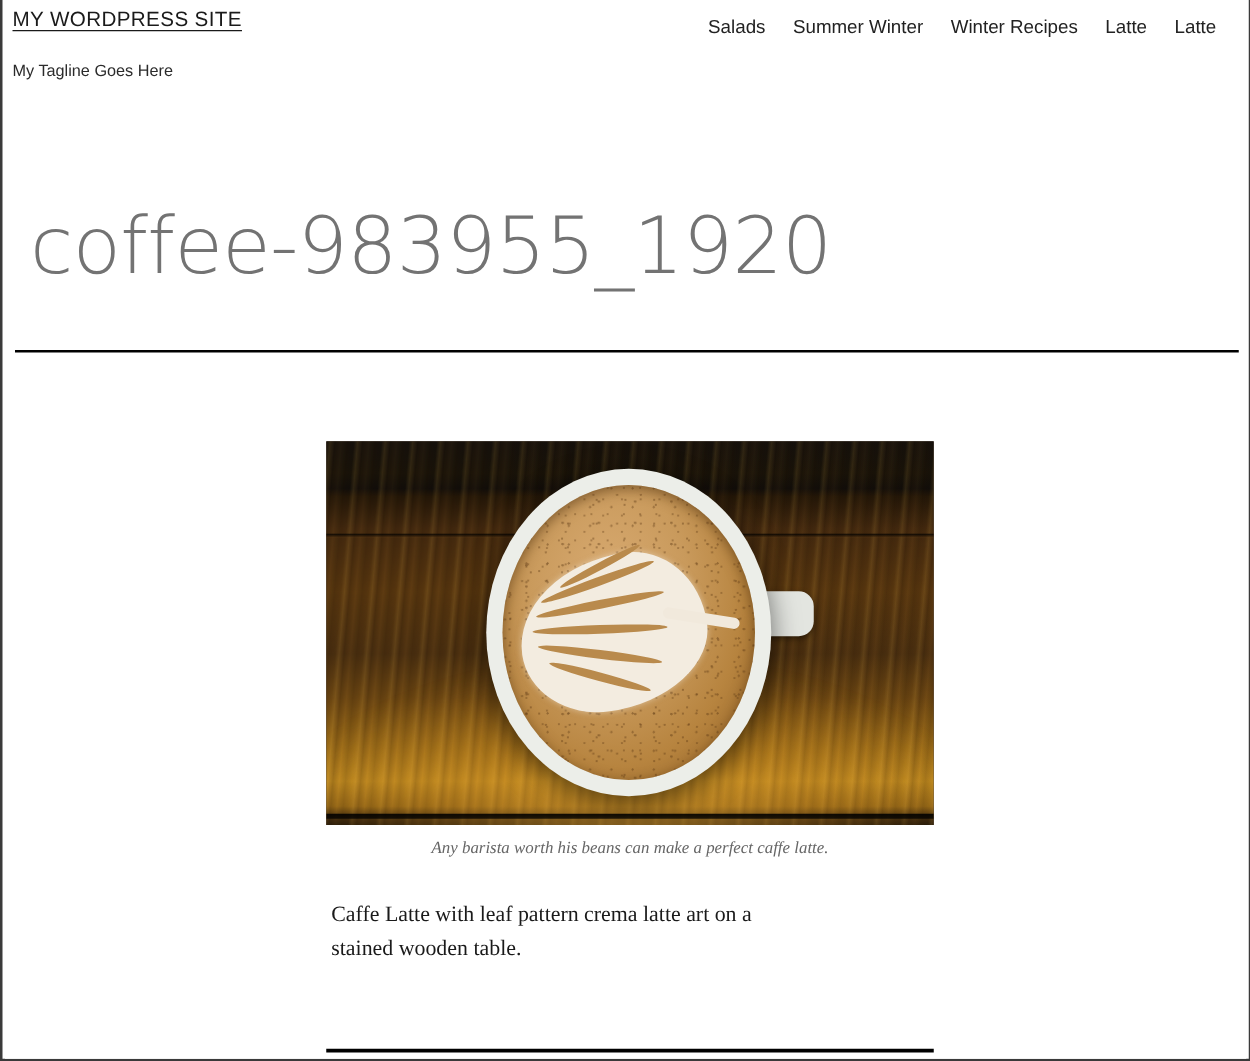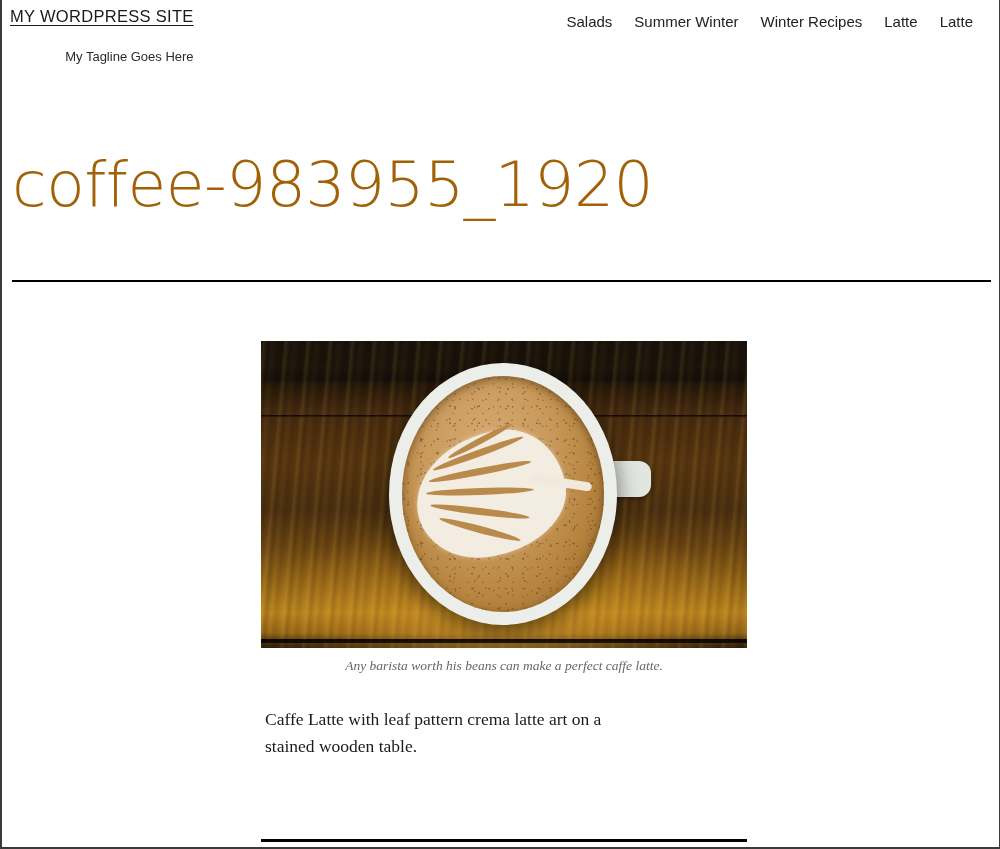--- a/index.html
+++ b/index.html
@@ -35,21 +35,20 @@
     height: 847px;
     background: #ffffff;
     overflow: hidden;
   }
 
   
   .site-header {
     position: relative;
     height: 58px;
     padding: 0;
-    text-align: right;
   }
   .branding {
     position: absolute;
     left: 6px;
     top: 6px;
   }
   .site-title {
     display: inline-block;
     font-family: "Liberation Sans", sans-serif;
     font-size: 16.5px;
@@ -88,44 +87,44 @@
   }
 
   
   .entry-header {
     position: absolute;
     left: 0;
     top: 148px;
     width: 995px;
   }
   .entry-title {
-    margin: 0;
+    margin: 12px;
     padding: 0 0 0 8px;
     font-family: "DejaVu Sans", sans-serif;
     font-weight: 300;
     font-size: 63px;
     line-height: 1.16;
     letter-spacing: -0.5px;
-    color: #a16207;
+    color: #737373;
     white-space: nowrap;
   }
   .title-rule {
     position: absolute;
     left: 8px;
     top: 280px;
     width: 979px;
     height: 2px;
     background: #000000;
   }
 
   
   .entry-content {
     position: absolute;
     left: 257px;
-    top: 341px;
+    top: 353px;
     width: 392px;
   }
 
   
   .figure {
     margin: 0;
     width: 486px;
   }
   .photo {
     position: relative;

